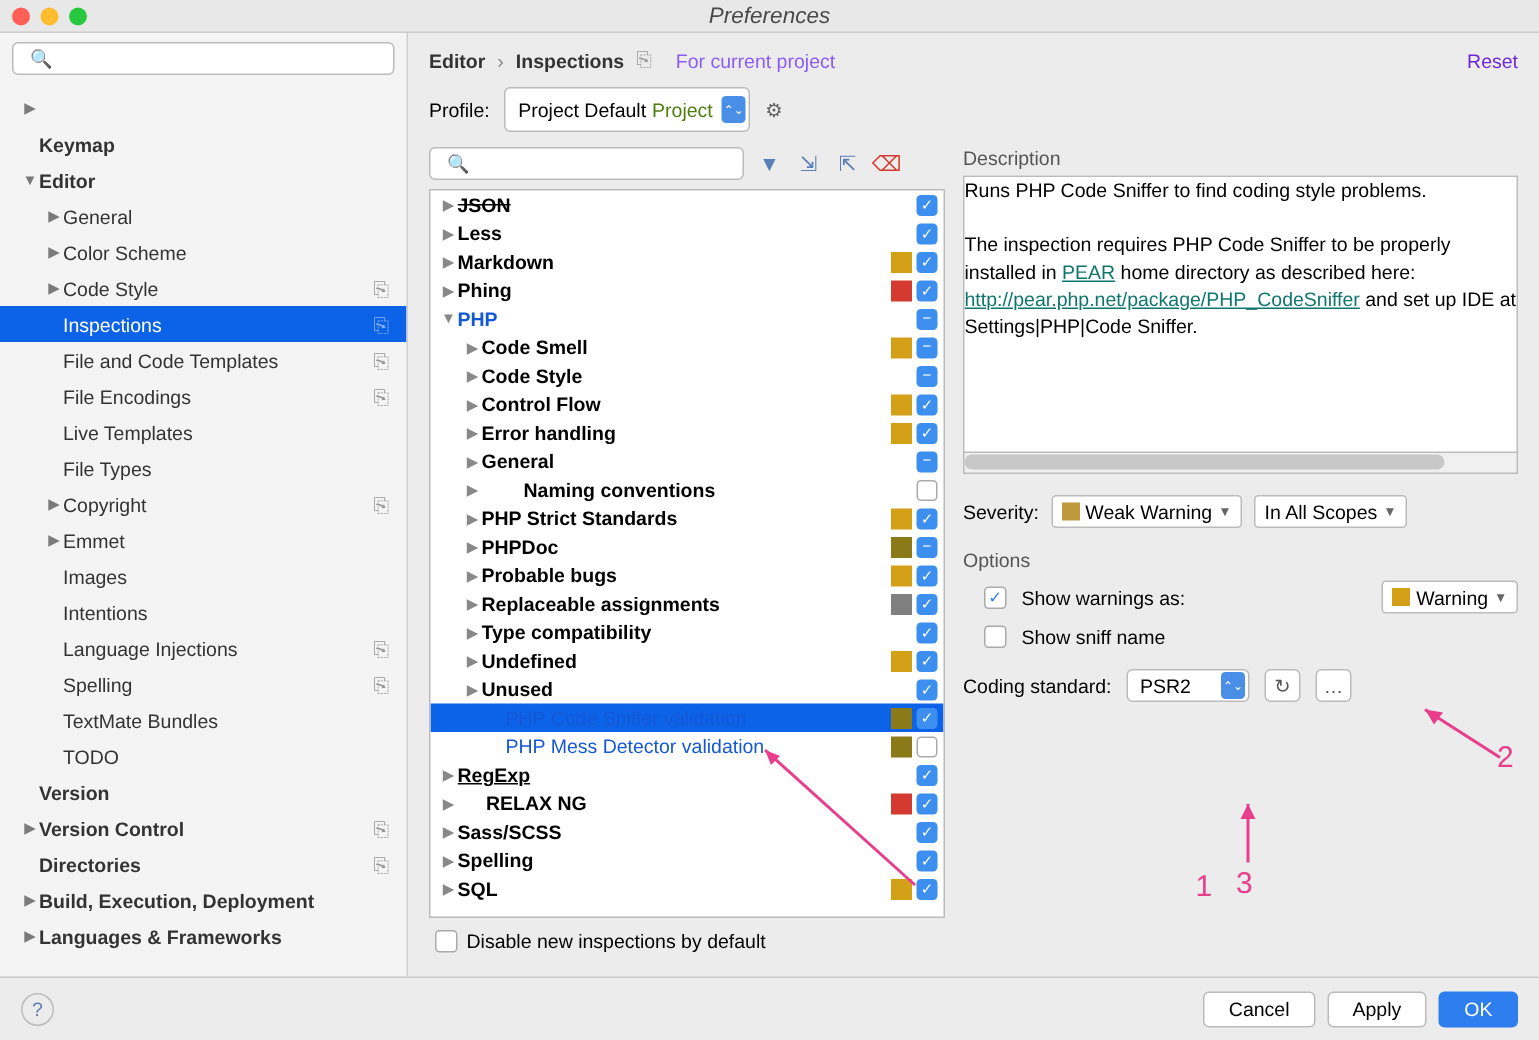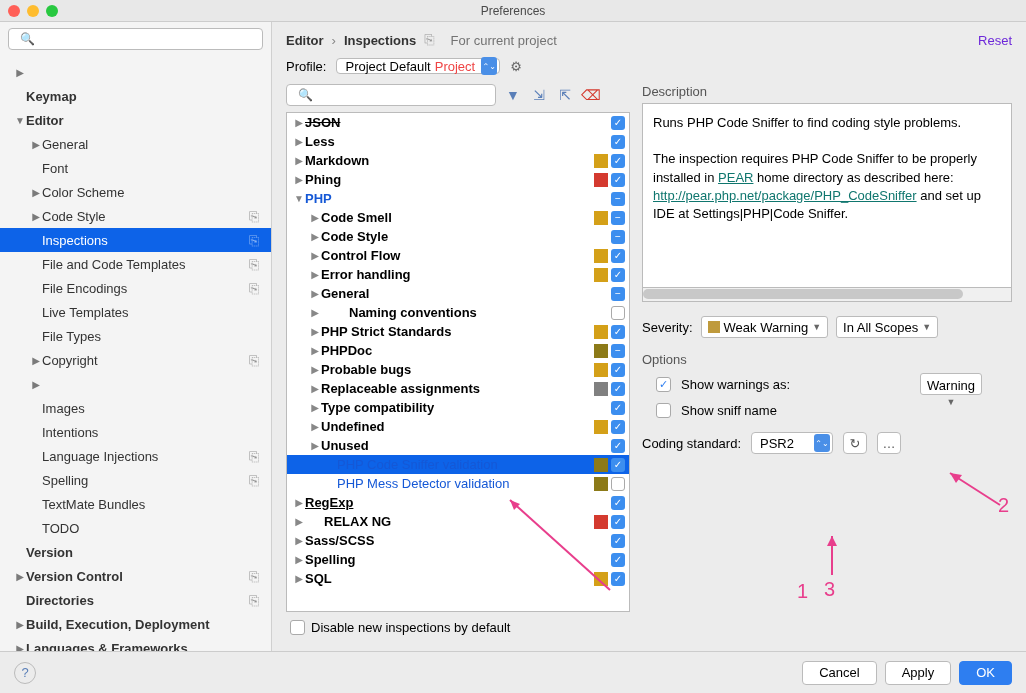--- a/index.html
+++ b/index.html
@@ -3,47 +3,47 @@
 <meta charset="utf-8">
 <style>
 * { box-sizing: border-box; margin: 0; padding: 0; font-family: -apple-system, "Helvetica Neue", Arial, sans-serif; }
 body { width: 1026px; height: 693px; background: #ececec; display: flex; flex-direction: column; overflow: hidden; position: relative; }
 .titlebar { height: 22px; display: flex; align-items: center; padding: 0 8px; background: #e8e8e8; border-bottom: 1px solid #ccc; position: relative; }
 .traffic { display: flex; gap: 7px; }
 .dot { width: 12px; height: 12px; border-radius: 50%; }
 .dot.red { background: #ff5f57; }
 .dot.yellow { background: #febc2e; }
 .dot.green { background: #28c840; }
-.title { position: absolute; left: 50%; transform: translateX(-50%); font-size: 12px; color: #4a4a4a; }
+.title { position: absolute; left: 50%; transform: translateX(-50%); font-size: 15px; color: #4a4a4a; font-style: italic; }
 .main { flex: 1; display: flex; overflow: hidden; }
 .sidebar { width: 272px; background: #f4f4f4; border-right: 1px solid #d0d0d0; display: flex; flex-direction: column; }
 .sidebar-search { padding: 6px 8px; }
 .search-input { width: 100%; height: 22px; border: 1px solid #bbb; border-radius: 4px; padding: 0 6px 0 20px; font-size: 12px; background: #fff; }
 .search-wrap { position: relative; }
 .search-wrap .mag { position: absolute; left: 12px; top: 50%; transform: translateY(-50%); font-size: 12px; color: #888; pointer-events: none; }
 .tree { flex: 1; overflow-y: auto; font-size: 13px; color: #333; padding: 4px 0; }
 .tree-item { display: flex; align-items: center; height: 24px; padding-right: 8px; cursor: pointer; }
 .tree-item.selected { background: #0d63e8; color: #fff; }
 .tree-item.selected .copy-ic { filter: brightness(2); }
 .caret { width: 12px; display: inline-flex; justify-content: center; color: #7a7a7a; font-size: 10px; }
 .lbl { flex: 1; }
 .bold { font-weight: 600; }
 .copy-ic { width: 14px; height: 14px; opacity: 0.5; }
 .indent0 { padding-left: 14px; }
 .indent1 { padding-left: 30px; }
 .content { flex: 1; display: flex; flex-direction: column; background: #ececec; }
 .header { display: flex; align-items: center; padding: 10px 14px 6px; gap: 8px; font-size: 13px; }
 .bc { font-weight: 600; color: #333; }
 .bc-sep { color: #888; }
-.curproj { color: #737373; margin-left: 8px; }
+.curproj { color: #8b5cf6; margin-left: 8px; }
 .disk-ic { color: #999; }
 .reset { margin-left: auto; color: #6d28d9; cursor: pointer; }
 .profile-row { display: flex; align-items: center; padding: 4px 14px 10px; gap: 10px; font-size: 13px; }
-.profile-sel { display: inline-flex; align-items: center; background: #fff; border: 1px solid #bbb; border-radius: 4px; height: 16px; padding: 0 2px 0 8px; justify-content: space-between; }
-.profile-sel .gray { color: #ef4444; margin-left: 4px; }
+.profile-sel { display: inline-flex; align-items: center; background: #fff; border: 1px solid #bbb; border-radius: 4px; height: 30px; padding: 0 2px 0 8px; justify-content: space-between; }
+.profile-sel .gray { color: #4d7c0f; margin-left: 4px; }
 .sel-btn { width: 16px; height: 18px; background: #4a8fe7; border-radius: 3px; margin-left: 6px; display: flex; align-items: center; justify-content: center; color: #fff; font-size: 8px; }
 .gear-ic { color: #666; cursor: pointer; }
 .body { flex: 1; display: flex; gap: 12px; padding: 0 14px 8px; overflow: hidden; }
 .left-pane { width: 344px; display: flex; flex-direction: column; }
 .toolbar { display: flex; align-items: center; gap: 8px; padding-bottom: 6px; }
 .toolbar .search-wrap { flex: 0 0 210px; }
 .tool-ic { width: 18px; height: 18px; display: inline-flex; align-items: center; justify-content: center; color: #5a7fb8; cursor: pointer; font-size: 14px; }
 .insp-list { flex: 1; background: #fff; border: 1px solid #bbb; overflow-y: auto; font-size: 13px; position: relative; }
 .insp-row { display: flex; align-items: center; height: 19px; padding: 0 4px; cursor: pointer; }
 .insp-row.sel { background: #0d63e8; color: #fff; }
@@ -57,21 +57,21 @@
 .cb.minus { background: #3c8eef; }
 .php-group { color: #1558d6; font-weight: 600; }
 .child { color: #1558d6; }
 .ind0 { padding-left: 6px; }
 .ind1 { padding-left: 22px; }
 .ind2 { padding-left: 38px; }
 .disable-row { display: flex; align-items: center; gap: 6px; padding: 8px 4px; font-size: 13px; }
 .chk { width: 15px; height: 15px; border: 1px solid #aaa; border-radius: 3px; background: #fff; display: inline-flex; align-items: center; justify-content: center; color: #0d63e8; font-size: 11px; }
 .right-pane { flex: 1; display: flex; flex-direction: column; font-size: 13px; }
 .desc-label { color: #555; margin-bottom: 4px; }
-.desc-box { background: #fff; border: 1px solid #bbb; padding: 10px; height: 185px; overflow-y: auto; line-height: 1.4; }
+.desc-box { background: #fff; border: 1px solid #bbb; height: 185px; overflow-y: auto; line-height: 1.4; }
 .desc-box a { color: #0f766e; text-decoration: underline; }
 .desc-scroll { height: 14px; background: #f0f0f0; border: 1px solid #bbb; border-top: none; position: relative; }
 .desc-scroll .thumb { position: absolute; left: 0; top: 1px; height: 10px; width: 320px; background: #c8c8c8; border-radius: 5px; }
 .sev-row { display: flex; align-items: center; gap: 8px; margin-top: 14px; }
 .dd { display: inline-flex; align-items: center; background: #fff; border: 1px solid #bbb; border-radius: 3px; height: 22px; padding: 0 6px; gap: 4px; cursor: pointer; }
 .dd .tri { font-size: 9px; color: #666; }
 .sq-color { width: 12px; height: 12px; display: inline-block; }
 .opt-label { color: #555; margin-top: 14px; margin-bottom: 6px; }
 .opt-row { display: flex; align-items: center; gap: 10px; margin-bottom: 8px; padding-left: 14px; }
 .cs-row { display: flex; align-items: center; gap: 10px; margin-top: 6px; }
@@ -115,24 +115,20 @@
         </div>
         <div class="tree-item indent0">
           <span class="caret">▼</span>
           <span class="lbl bold">Editor</span>
         </div>
         <div class="tree-item indent1">
           <span class="caret">▶</span>
           <span class="lbl">General</span>
         </div>
         <div class="tree-item indent1">
-          <span class="caret"></span>
-          <span class="lbl">Font</span>
-        </div>
-        <div class="tree-item indent1">
           <span class="caret">▶</span>
           <span class="lbl">Color Scheme</span>
         </div>
         <div class="tree-item indent1">
           <span class="caret">▶</span>
           <span class="lbl">Code Style</span>
           <span class="copy-ic">⎘</span>
         </div>
         <div class="tree-item indent1 selected">
           <span class="caret"></span>
@@ -157,20 +153,21 @@
           <span class="caret"></span>
           <span class="lbl">File Types</span>
         </div>
         <div class="tree-item indent1">
           <span class="caret">▶</span>
           <span class="lbl">Copyright</span>
           <span class="copy-ic">⎘</span>
         </div>
         <div class="tree-item indent1">
           <span class="caret">▶</span>
+          <span class="lbl">Emmet</span>
         </div>
         <div class="tree-item indent1">
           <span class="caret"></span>
           <span class="lbl">Images</span>
         </div>
         <div class="tree-item indent1">
           <span class="caret"></span>
           <span class="lbl">Intentions</span>
         </div>
         <div class="tree-item indent1">
@@ -416,21 +413,21 @@
           <div class="dd">
             <span>In All Scopes</span>
             <span class="tri">▼</span>
           </div>
         </div>
 
         <div class="opt-label">Options</div>
         <div class="opt-row">
           <span class="chk" style="color:#2e7ef0">✓</span>
           <span>Show warnings as:</span>
-          <div class="dd" style="margin-left:auto; margin-right:30px;flex-direction:column;">
+          <div class="dd" style="margin-left:auto; ">
             <span class="sq-color" style="background:#d4a018"></span>
             <span>Warning</span>
             <span class="tri">▼</span>
           </div>
         </div>
         <div class="opt-row">
           <span class="chk"></span>
           <span>Show sniff name</span>
         </div>
         <div class="cs-row">

